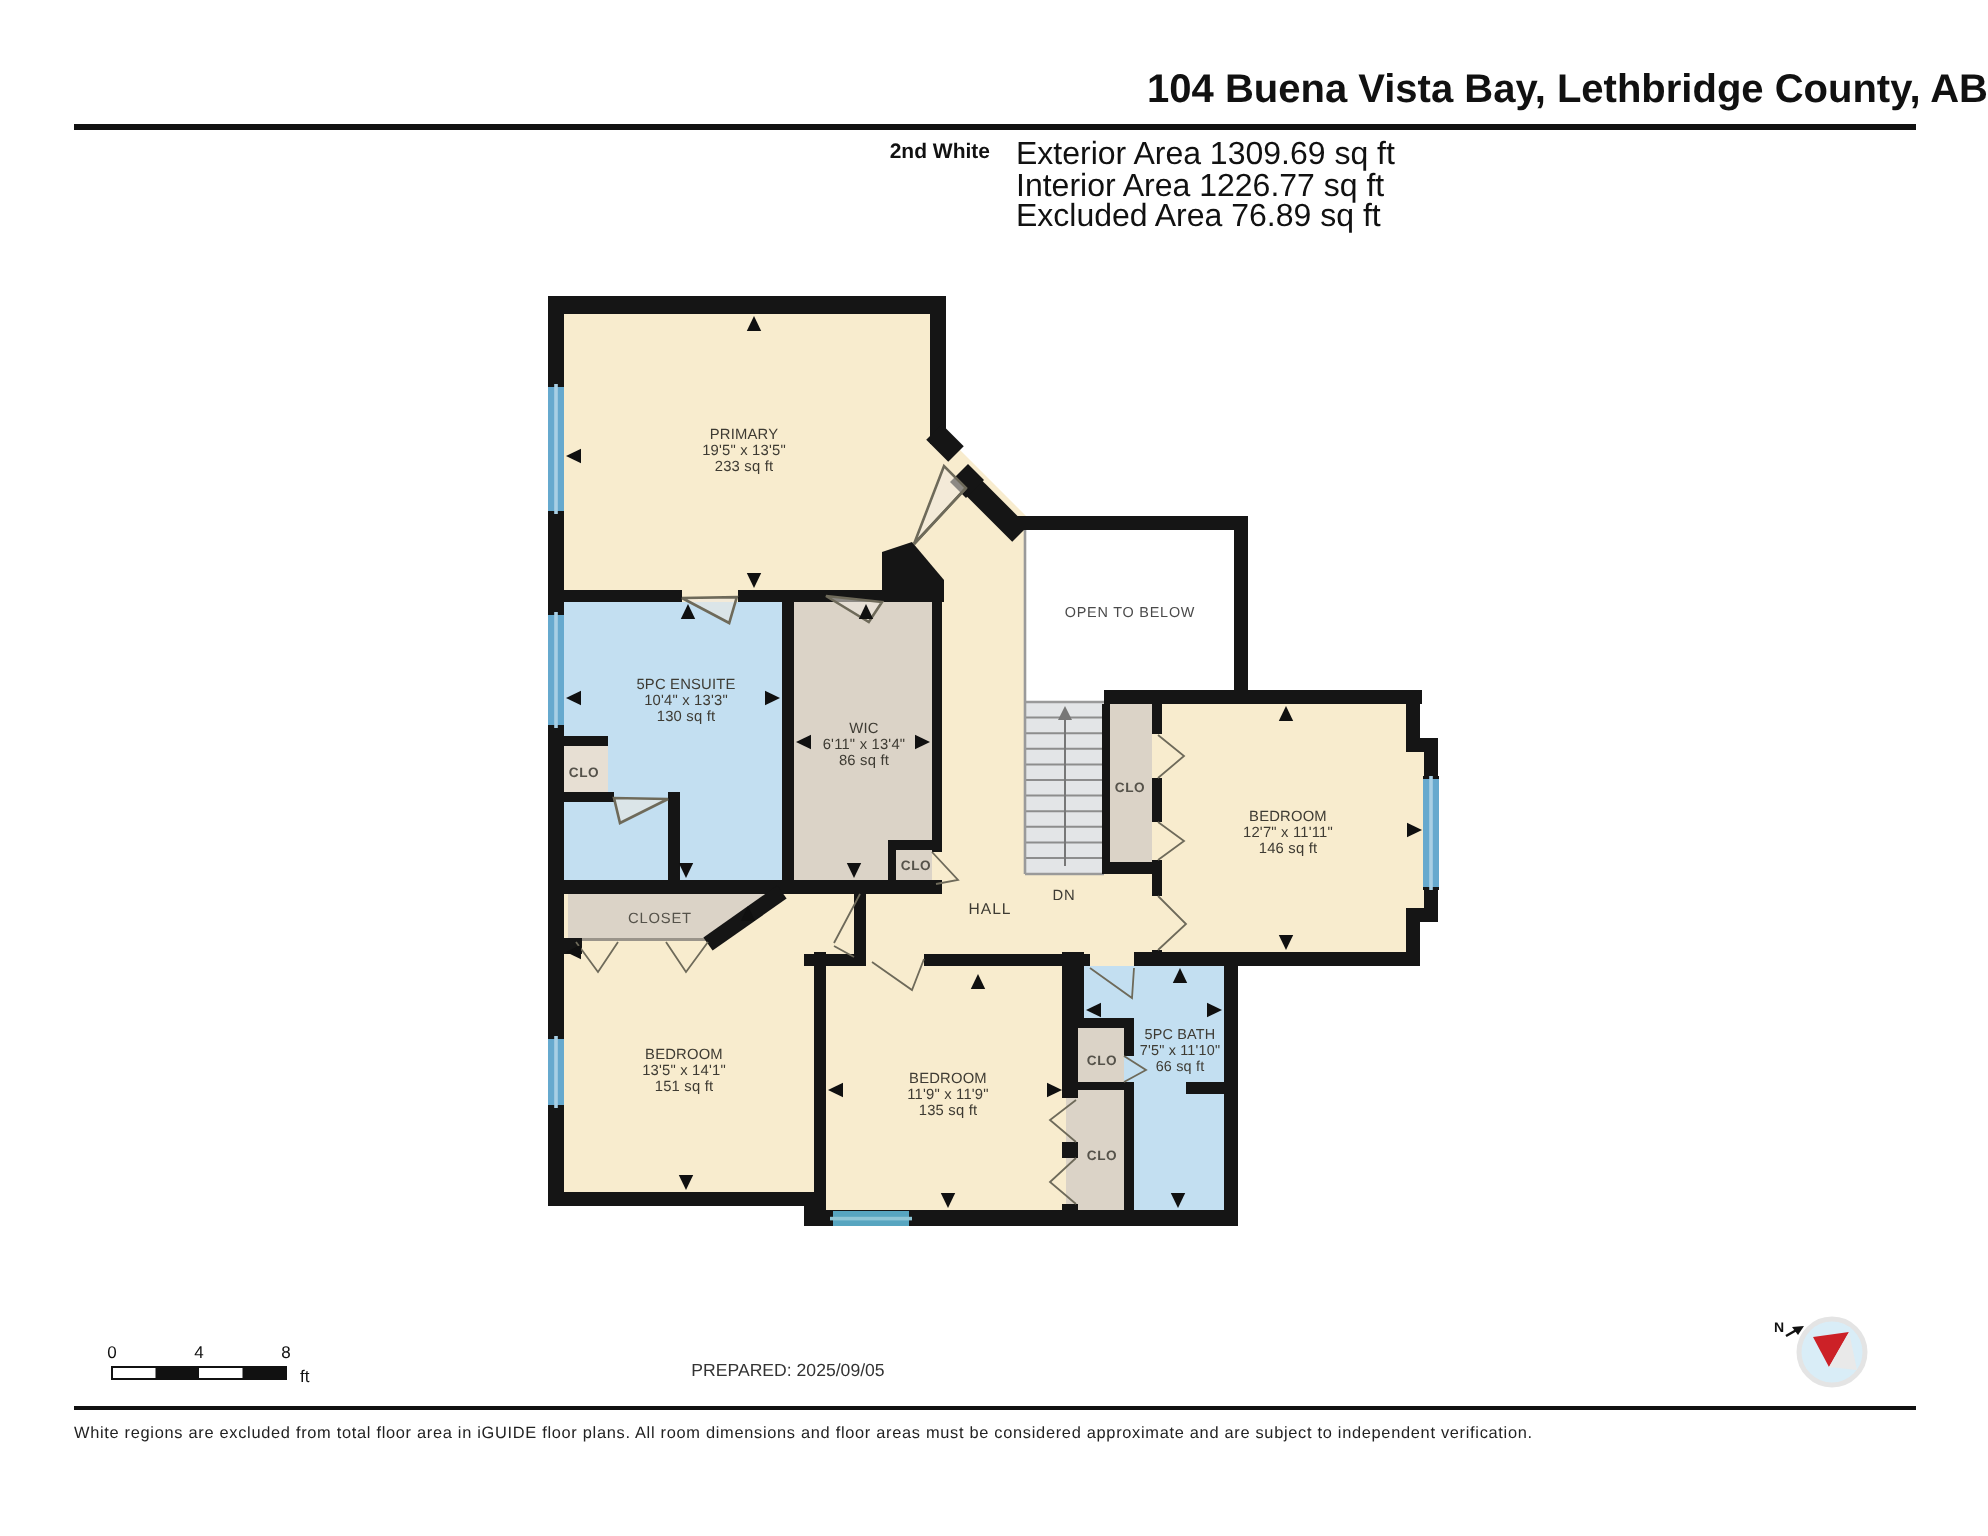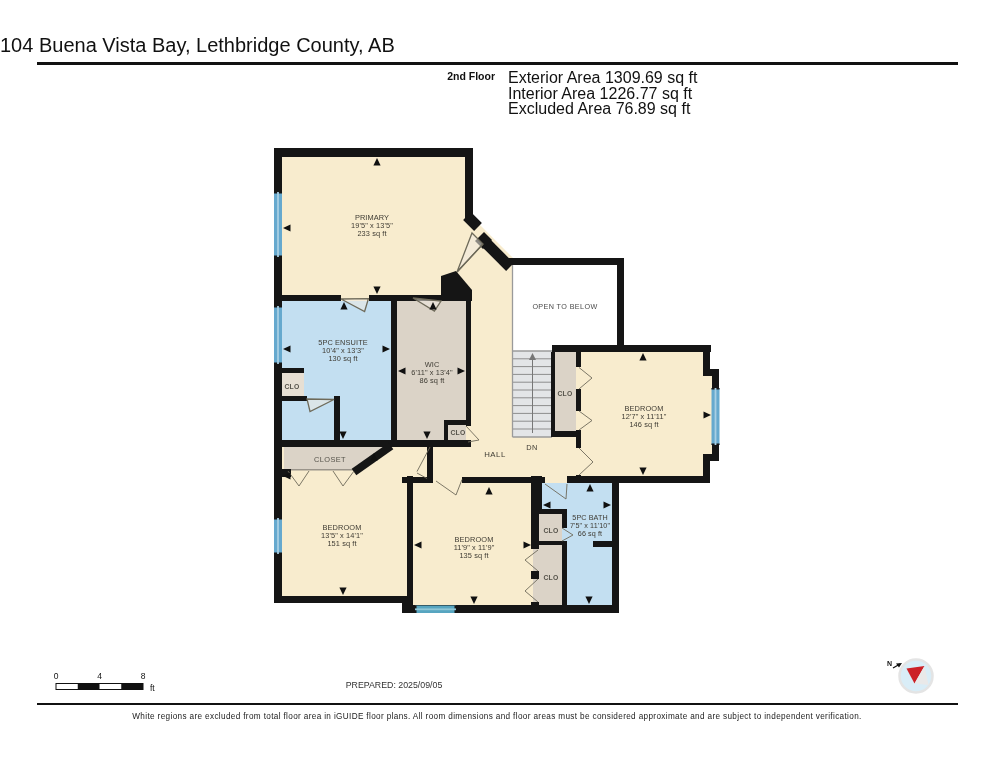--- a/index.html
+++ b/index.html
@@ -2,25 +2,25 @@
 <html><head>
 <meta charset="utf-8">
 <style>
   html,body { margin:0; padding:0; background:#fff; }
   body { width:994px; height:768px; position:relative; overflow:hidden; font-family:"Liberation Sans", sans-serif; }
   .abs { position:absolute; }
 </style>
 </head>
 <body>
 
-<div class="abs" style="left:0; top:34px; width:994px; text-align:left; font-size:20px; font-weight:normal; color:#111;">104 Buena Vista Bay, Lethbridge County, AB</div>
+<div class="abs" style="left:0; top:34px; width:994px; text-align:right; font-size:20px; font-weight:bold; color:#111;">104 Buena Vista Bay, Lethbridge County, AB</div>
 
 <div class="abs" style="left:37px; top:62px; width:921px; height:3px; background:#111;"></div>
 
-<div class="abs" style="left:295px; top:70px; width:200px; text-align:right; font-size:10.5px; font-weight:bold; color:#111;">2nd Floor</div>
+<div class="abs" style="left:295px; top:70px; width:200px; text-align:right; font-size:10.5px; font-weight:bold; color:#111;">2nd White</div>
 
 <div class="abs" style="left:508px; top:70px; font-size:16px; color:#111; line-height:15.6px;">Exterior Area 1309.69 sq ft<br>Interior Area 1226.77 sq ft<br>Excluded Area 76.89 sq ft</div>
 
 <svg class="abs" style="left:0; top:0;" width="994" height="768" viewBox="0 0 994 768">
 
 <polygon points="274,148 473,148 473,218 513,258 624,258 624,345 710,345 710,369 719,369 719,461 710,461 710,483 619,483 619,613 402,613 402,603 274,603" fill="#F8ECCE"></polygon>
 
 <rect x="513" y="264" width="104" height="87" fill="#FFFFFF"></rect>
 
 <rect x="513" y="351" width="39" height="86" fill="#E3E5E7"></rect>
@@ -294,13 +294,13 @@
 <circle cx="36" cy="26" r="16.5" fill="#D9EDF7" stroke="#E4E4E4" stroke-width="2.5"></circle>
 <polygon points="26.5,18.5 44.5,16 34.5,33.5" fill="#CC2127"></polygon>
 <polygon points="34.5,33.5 44.5,16 48.5,35" fill="#E9E9E9"></polygon>
 <text x="7" y="16" font-size="7" font-weight="bold" fill="#111" font-family="Liberation Sans, sans-serif">N</text>
 <path d="M13 18 L20 14" stroke="#111" stroke-width="1.2"></path>
 <polygon points="22,13 16,13.5 19,17.5" fill="#111"></polygon>
 </svg>
 
 <div class="abs" style="left:37px; top:703px; width:921px; height:2px; background:#111;"></div>
 
-<div class="abs" style="left:37px; top:712px; width:920px; text-align:center; font-size:8.2px; letter-spacing:0.35px; color:#222;">White regions are excluded from total floor area in iGUIDE floor plans. All room dimensions and floor areas must be considered approximate and are subject to independent verification.</div>
+<div class="abs" style="left:37px; top:712px; width:920px; text-align:left; font-size:8.2px; letter-spacing:0.35px; color:#222;">White regions are excluded from total floor area in iGUIDE floor plans. All room dimensions and floor areas must be considered approximate and are subject to independent verification.</div>
 
 </body></html>

